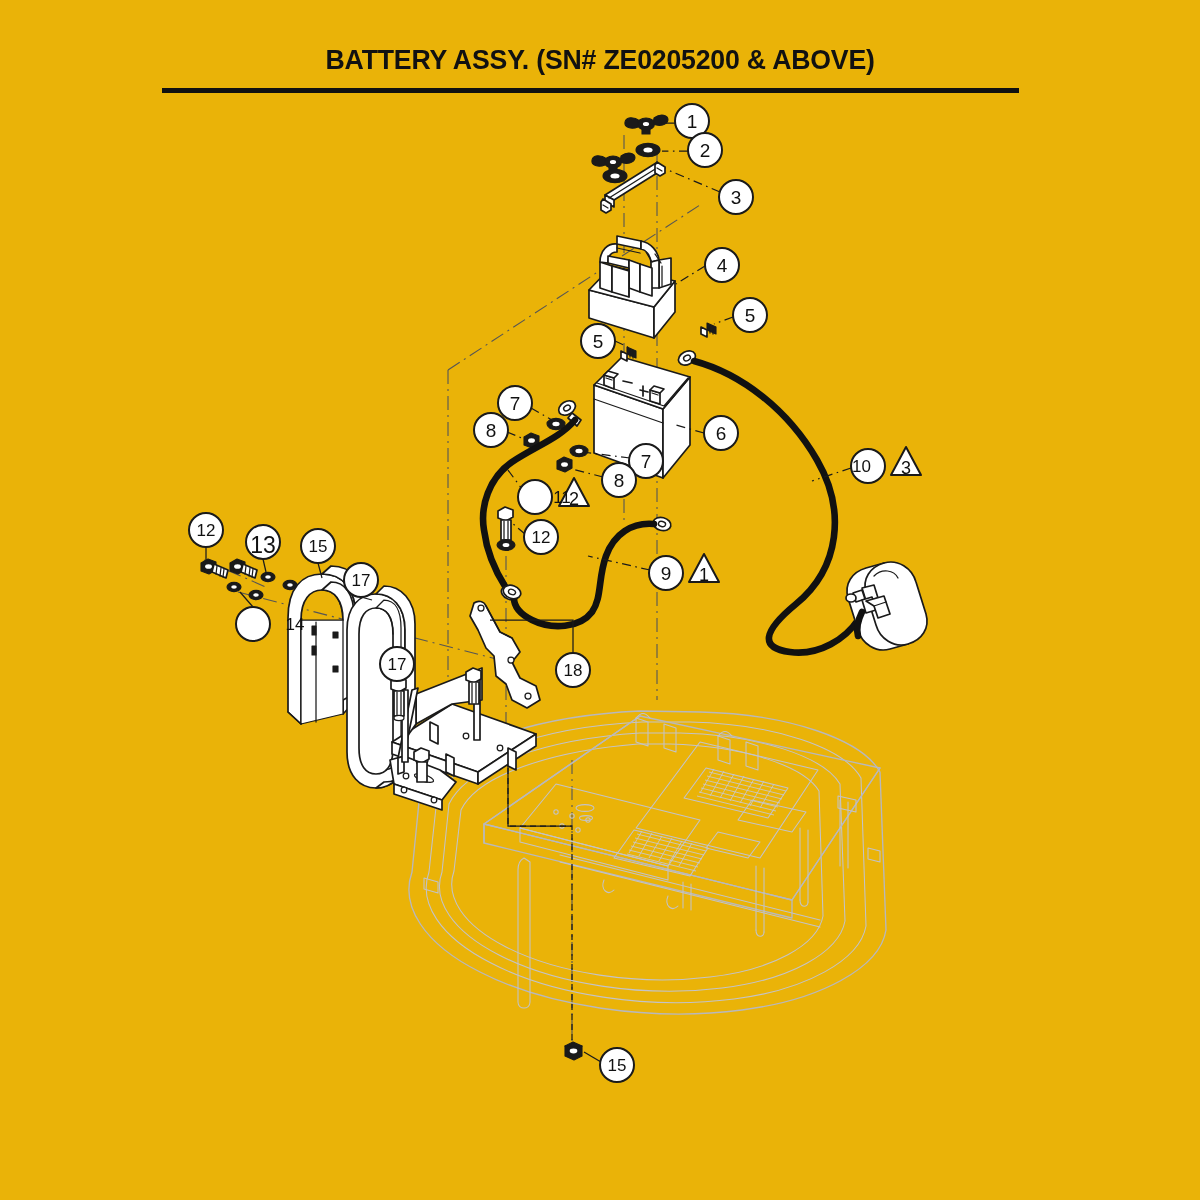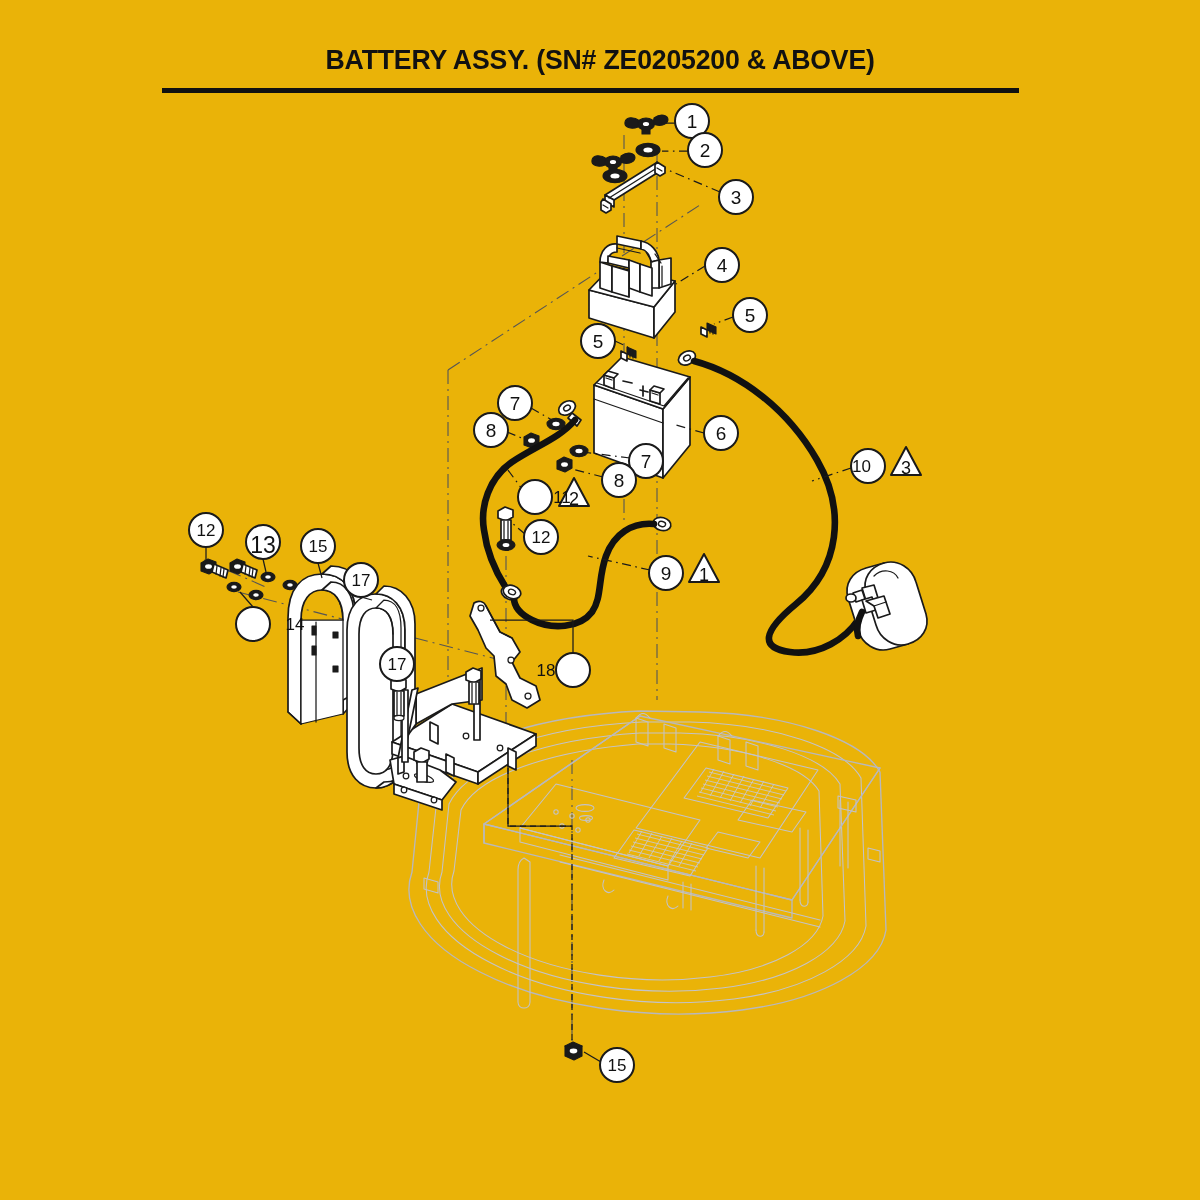--- a/index.html
+++ b/index.html
@@ -629,20 +629,20 @@
     <span class="callout-label" style="left:852px;top:458px;width:16px;font-size:17px;">10</span>
     <span class="callout-label" style="left:519px;top:489px;width:32px;font-size:17px;margin-left:27px;">11</span>
     <span class="callout-label" style="left:190px;top:522px;width:32px;font-size:17px;">12</span>
     <span class="callout-label" style="left:525px;top:529px;width:32px;font-size:17px;">12</span>
     <span class="callout-label" style="left:247px;top:534px;width:32px;font-size:23px;">13</span>
     <span class="callout-label" style="left:237px;top:616px;width:32px;font-size:17px;margin-left:42px;">14</span>
     <span class="callout-label" style="left:302px;top:538px;width:32px;font-size:17px;">15</span>
     <span class="callout-label" style="left:601px;top:1057px;width:32px;font-size:17px;">15</span>
     <span class="callout-label" style="left:345px;top:572px;width:32px;font-size:17px;">17</span>
     <span class="callout-label" style="left:381px;top:656px;width:32px;font-size:17px;">17</span>
-    <span class="callout-label" style="left:530px;top:662px;width:32px;font-size:17px;">18</span>
+    <span class="callout-label" style="left:557px;top:662px;width:32px;font-size:17px;">18</span>
 
     <span class="tri-label" style="left:694px;top:566px;width:20px;">1</span>
     <span class="tri-label" style="left:564px;top:490px;width:20px;">2</span>
     <span class="tri-label" style="left:896px;top:459px;width:20px;">3</span>
   </div>
 
 </div>
 
 </body></html>

